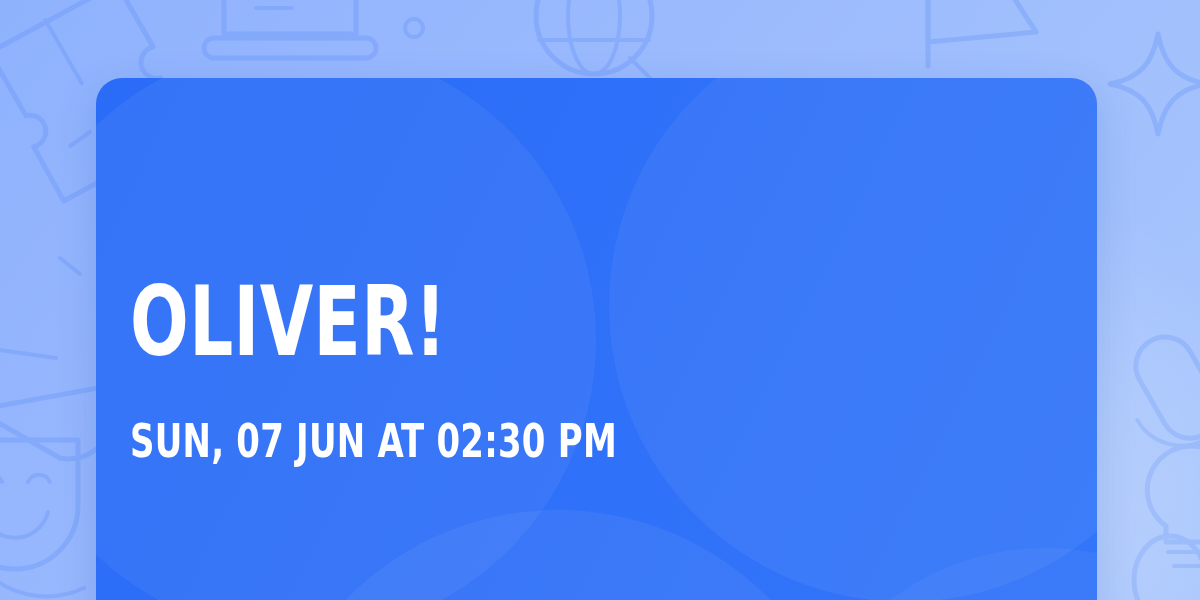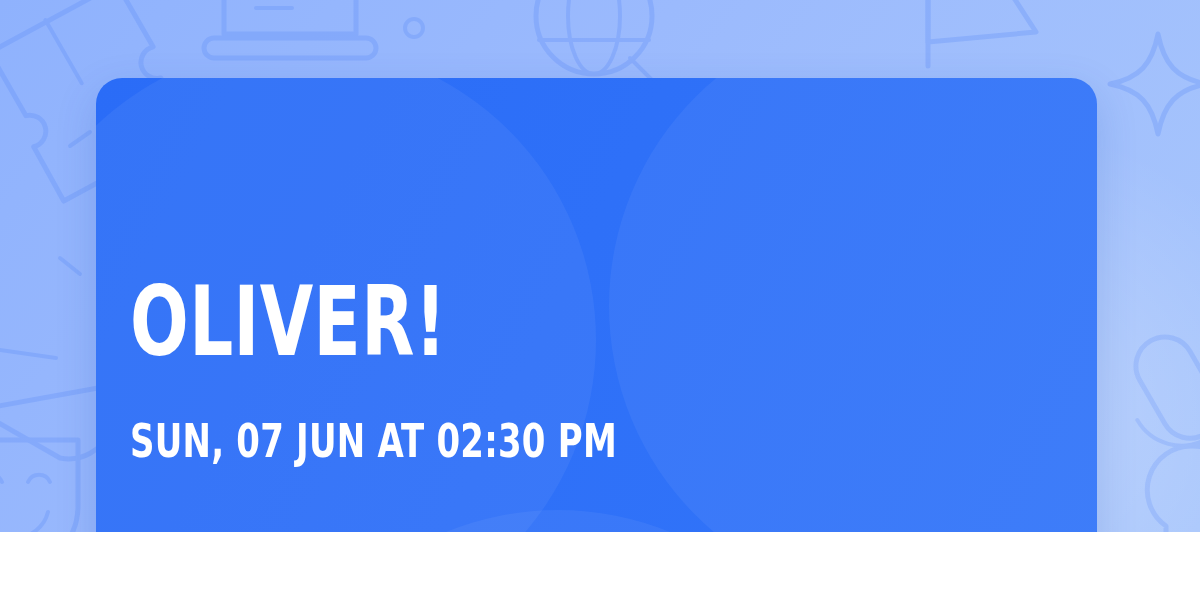--- a/index.html
+++ b/index.html
@@ -9,21 +9,21 @@
   body {
     width: 1200px;
     height: 600px;
     overflow: hidden;
     font-family: "Liberation Sans", sans-serif;
   }
 
   #stage {
     position: relative;
     width: 1200px;
-    height: 532px;
+    height: 600px;
     overflow: hidden;
     background: linear-gradient(128deg, #8fb2fd 0%, #9bbafd 42%, #a8c6fc 100%);
   }
 
   
   #bg-pattern {
     position: absolute;
     inset: 0;
     opacity: 0.30;
   }

